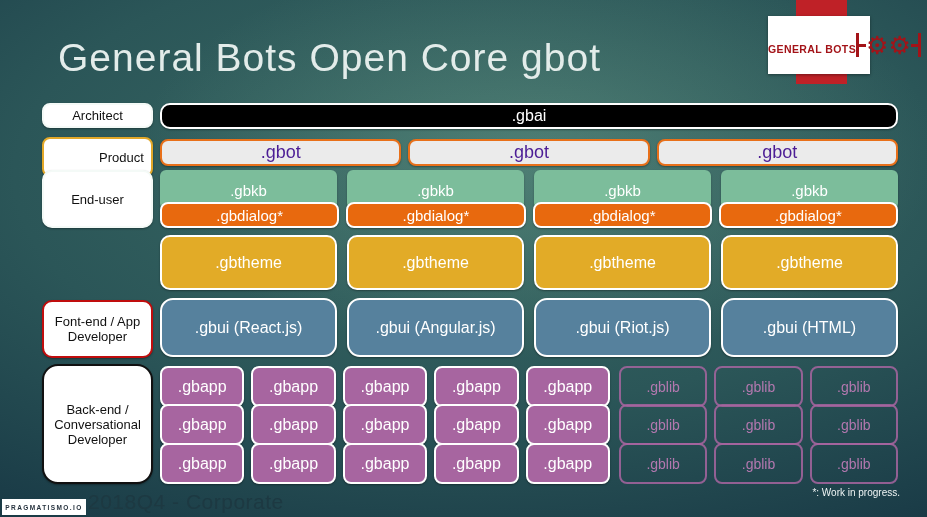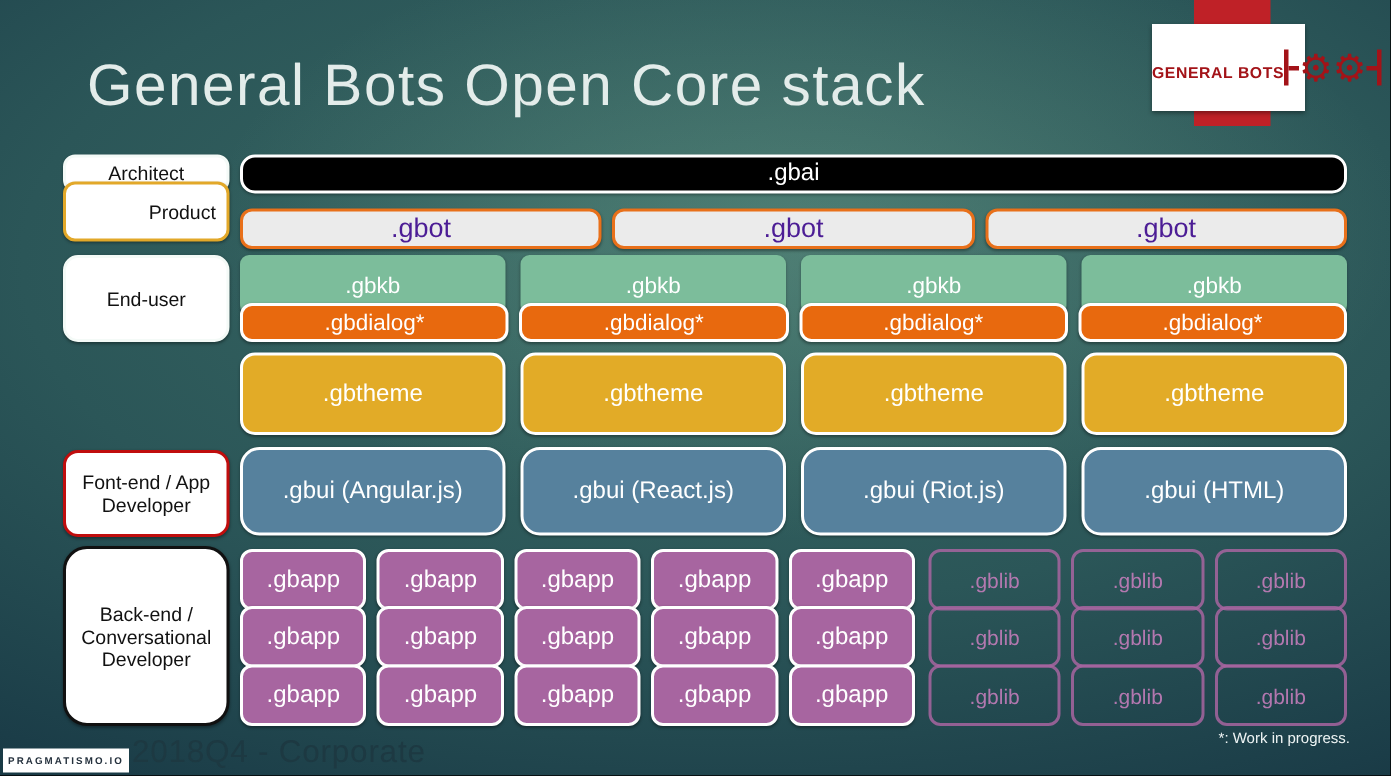--- a/index.html
+++ b/index.html
@@ -26,21 +26,21 @@
   .gear-stub{width:7px;height:3px;background:#a31318;}
   .gear-glyph{font-size:25px;line-height:27px;font-family:"DejaVu Sans",sans-serif;}
   
   .side-label{
     position:absolute;left:42px;width:111px;background:#fff;color:#111;
     display:flex;flex-direction:column;align-items:center;justify-content:center;
     font-size:13px;line-height:15px;text-align:center;border-radius:8px;
     box-shadow:0 1px 2px rgba(0,0,0,.35);box-sizing:border-box;
   }
   .lbl-architect{top:103px;height:25px;border:2px solid #f4faf7;}
-  .lbl-product{top:121px;height:40px;border:2px solid #e2a829;padding-left:48px;}
+  .lbl-product{top:137px;height:40px;border:2px solid #e2a829;padding-left:48px;}
   .lbl-enduser{top:170px;height:58px;border:2px solid #f4faf7;border-radius:10px;}
   .lbl-designers{top:235px;height:58px;border:2px solid #b05fa8;border-radius:10px;}
   .lbl-frontend{top:300px;height:58px;border:2px solid #c00d0d;border-radius:10px;}
   .lbl-backend{top:364px;height:120px;border:2px solid #111;border-radius:16px;}
   
   .content-row{position:absolute;left:160px;width:738px;display:flex;}
   .box{
     display:flex;align-items:center;justify-content:center;box-sizing:border-box;
     color:#fff;box-shadow:0 1px 2px rgba(0,0,0,.35);white-space:nowrap;
   }
@@ -68,21 +68,21 @@
     display:flex;align-items:center;justify-content:center;
     font-size:6.5px;font-weight:bold;letter-spacing:1.4px;color:#26323e;
   }
   .wip-note{position:absolute;right:27px;top:487px;font-size:10px;color:#eef4f4;}
 </style>
 </head>
 <body>
 
 <div class="slide">
 
-  <h1 class="title">General Bots Open Core stack</h1>
+  <h1 class="title">General Bots Open Core gbot</h1>
 
   <div class="logo-stripe"></div>
   <div class="logo-card">
     <div class="logo-brand">GENERAL BOTS</div>
     <div class="gear-wrap">
       <span class="gear-endbar"></span>
       <span class="gear-stub"></span>
       <span class="gear-glyph">⚙</span>
       <span class="gear-glyph">⚙</span>
       <span class="gear-stub"></span>
@@ -132,22 +132,22 @@
   </div>
 
   <div class="content-row row-gbtheme">
     <div class="box gbtheme">.gbtheme</div>
     <div class="box gbtheme">.gbtheme</div>
     <div class="box gbtheme">.gbtheme</div>
     <div class="box gbtheme">.gbtheme</div>
   </div>
 
   <div class="content-row row-gbui">
+    <div class="box gbui">.gbui (React.js)</div>
     <div class="box gbui">.gbui (Angular.js)</div>
-    <div class="box gbui">.gbui (React.js)</div>
     <div class="box gbui">.gbui (Riot.js)</div>
     <div class="box gbui">.gbui (HTML)</div>
   </div>
 
   <div class="content-row row-backend bk1">
     <div class="box gbapp">.gbapp</div>
     <div class="box gbapp">.gbapp</div>
     <div class="box gbapp">.gbapp</div>
     <div class="box gbapp">.gbapp</div>
     <div class="box gbapp">.gbapp</div>

